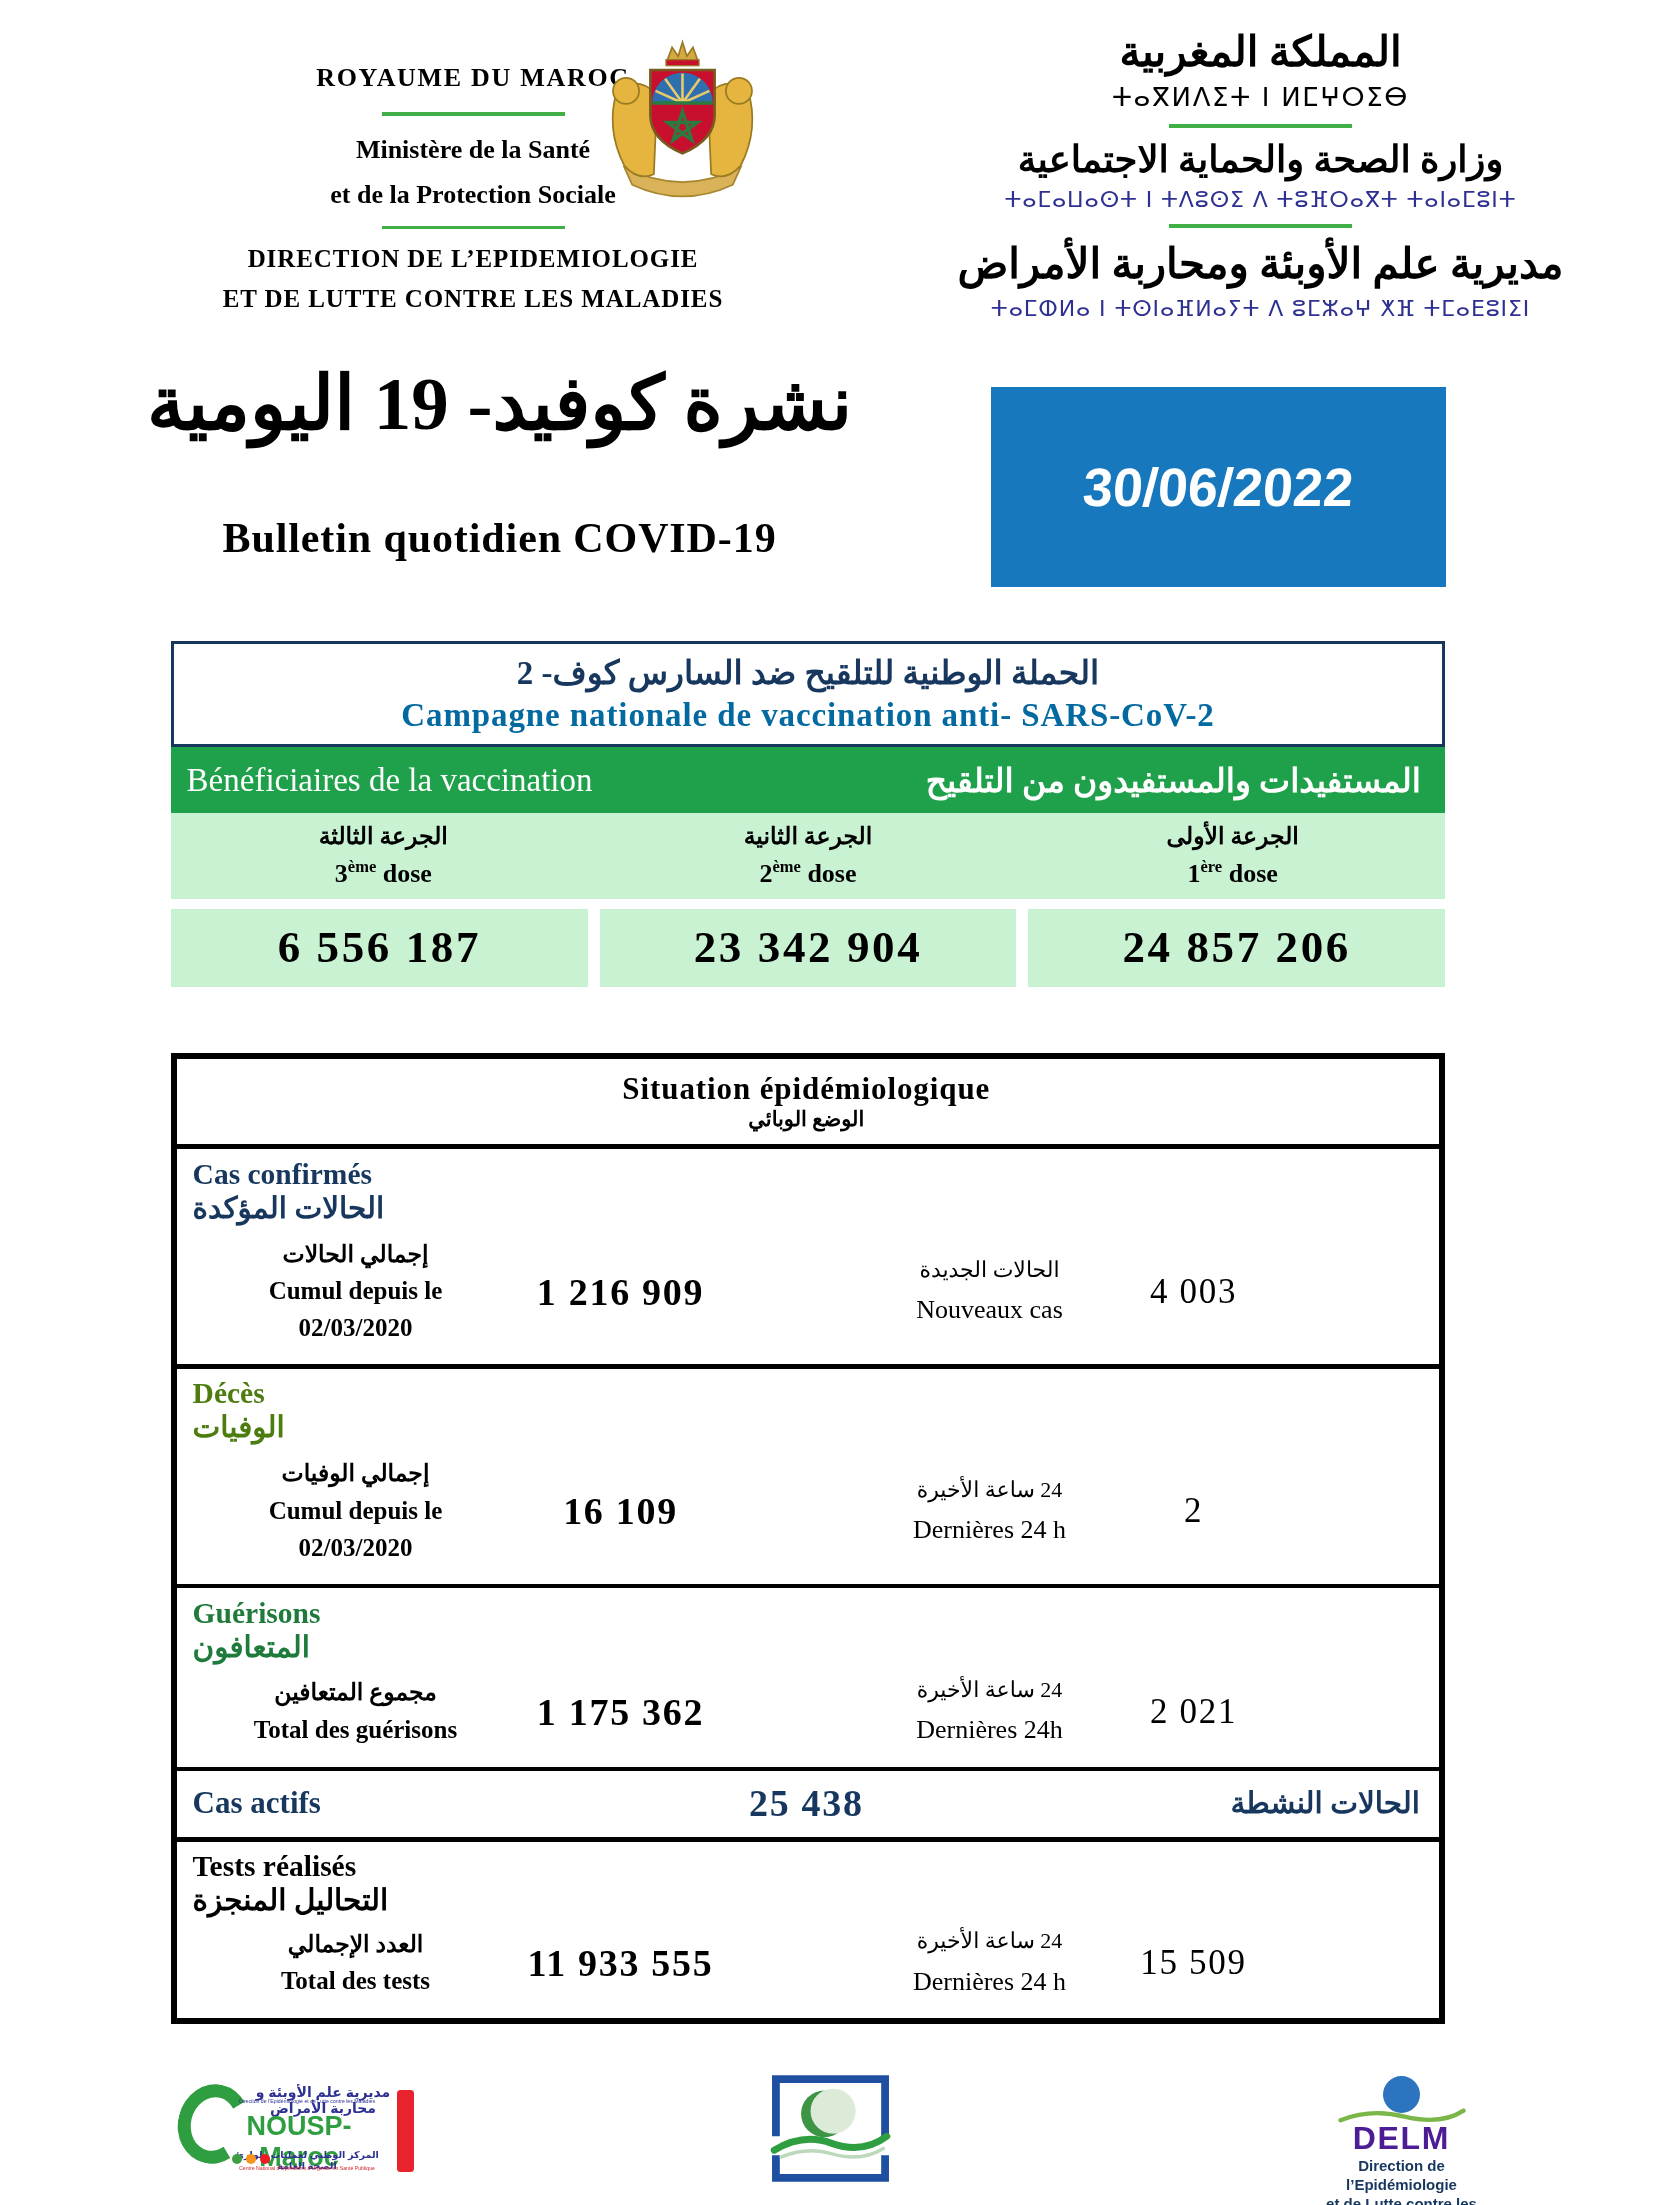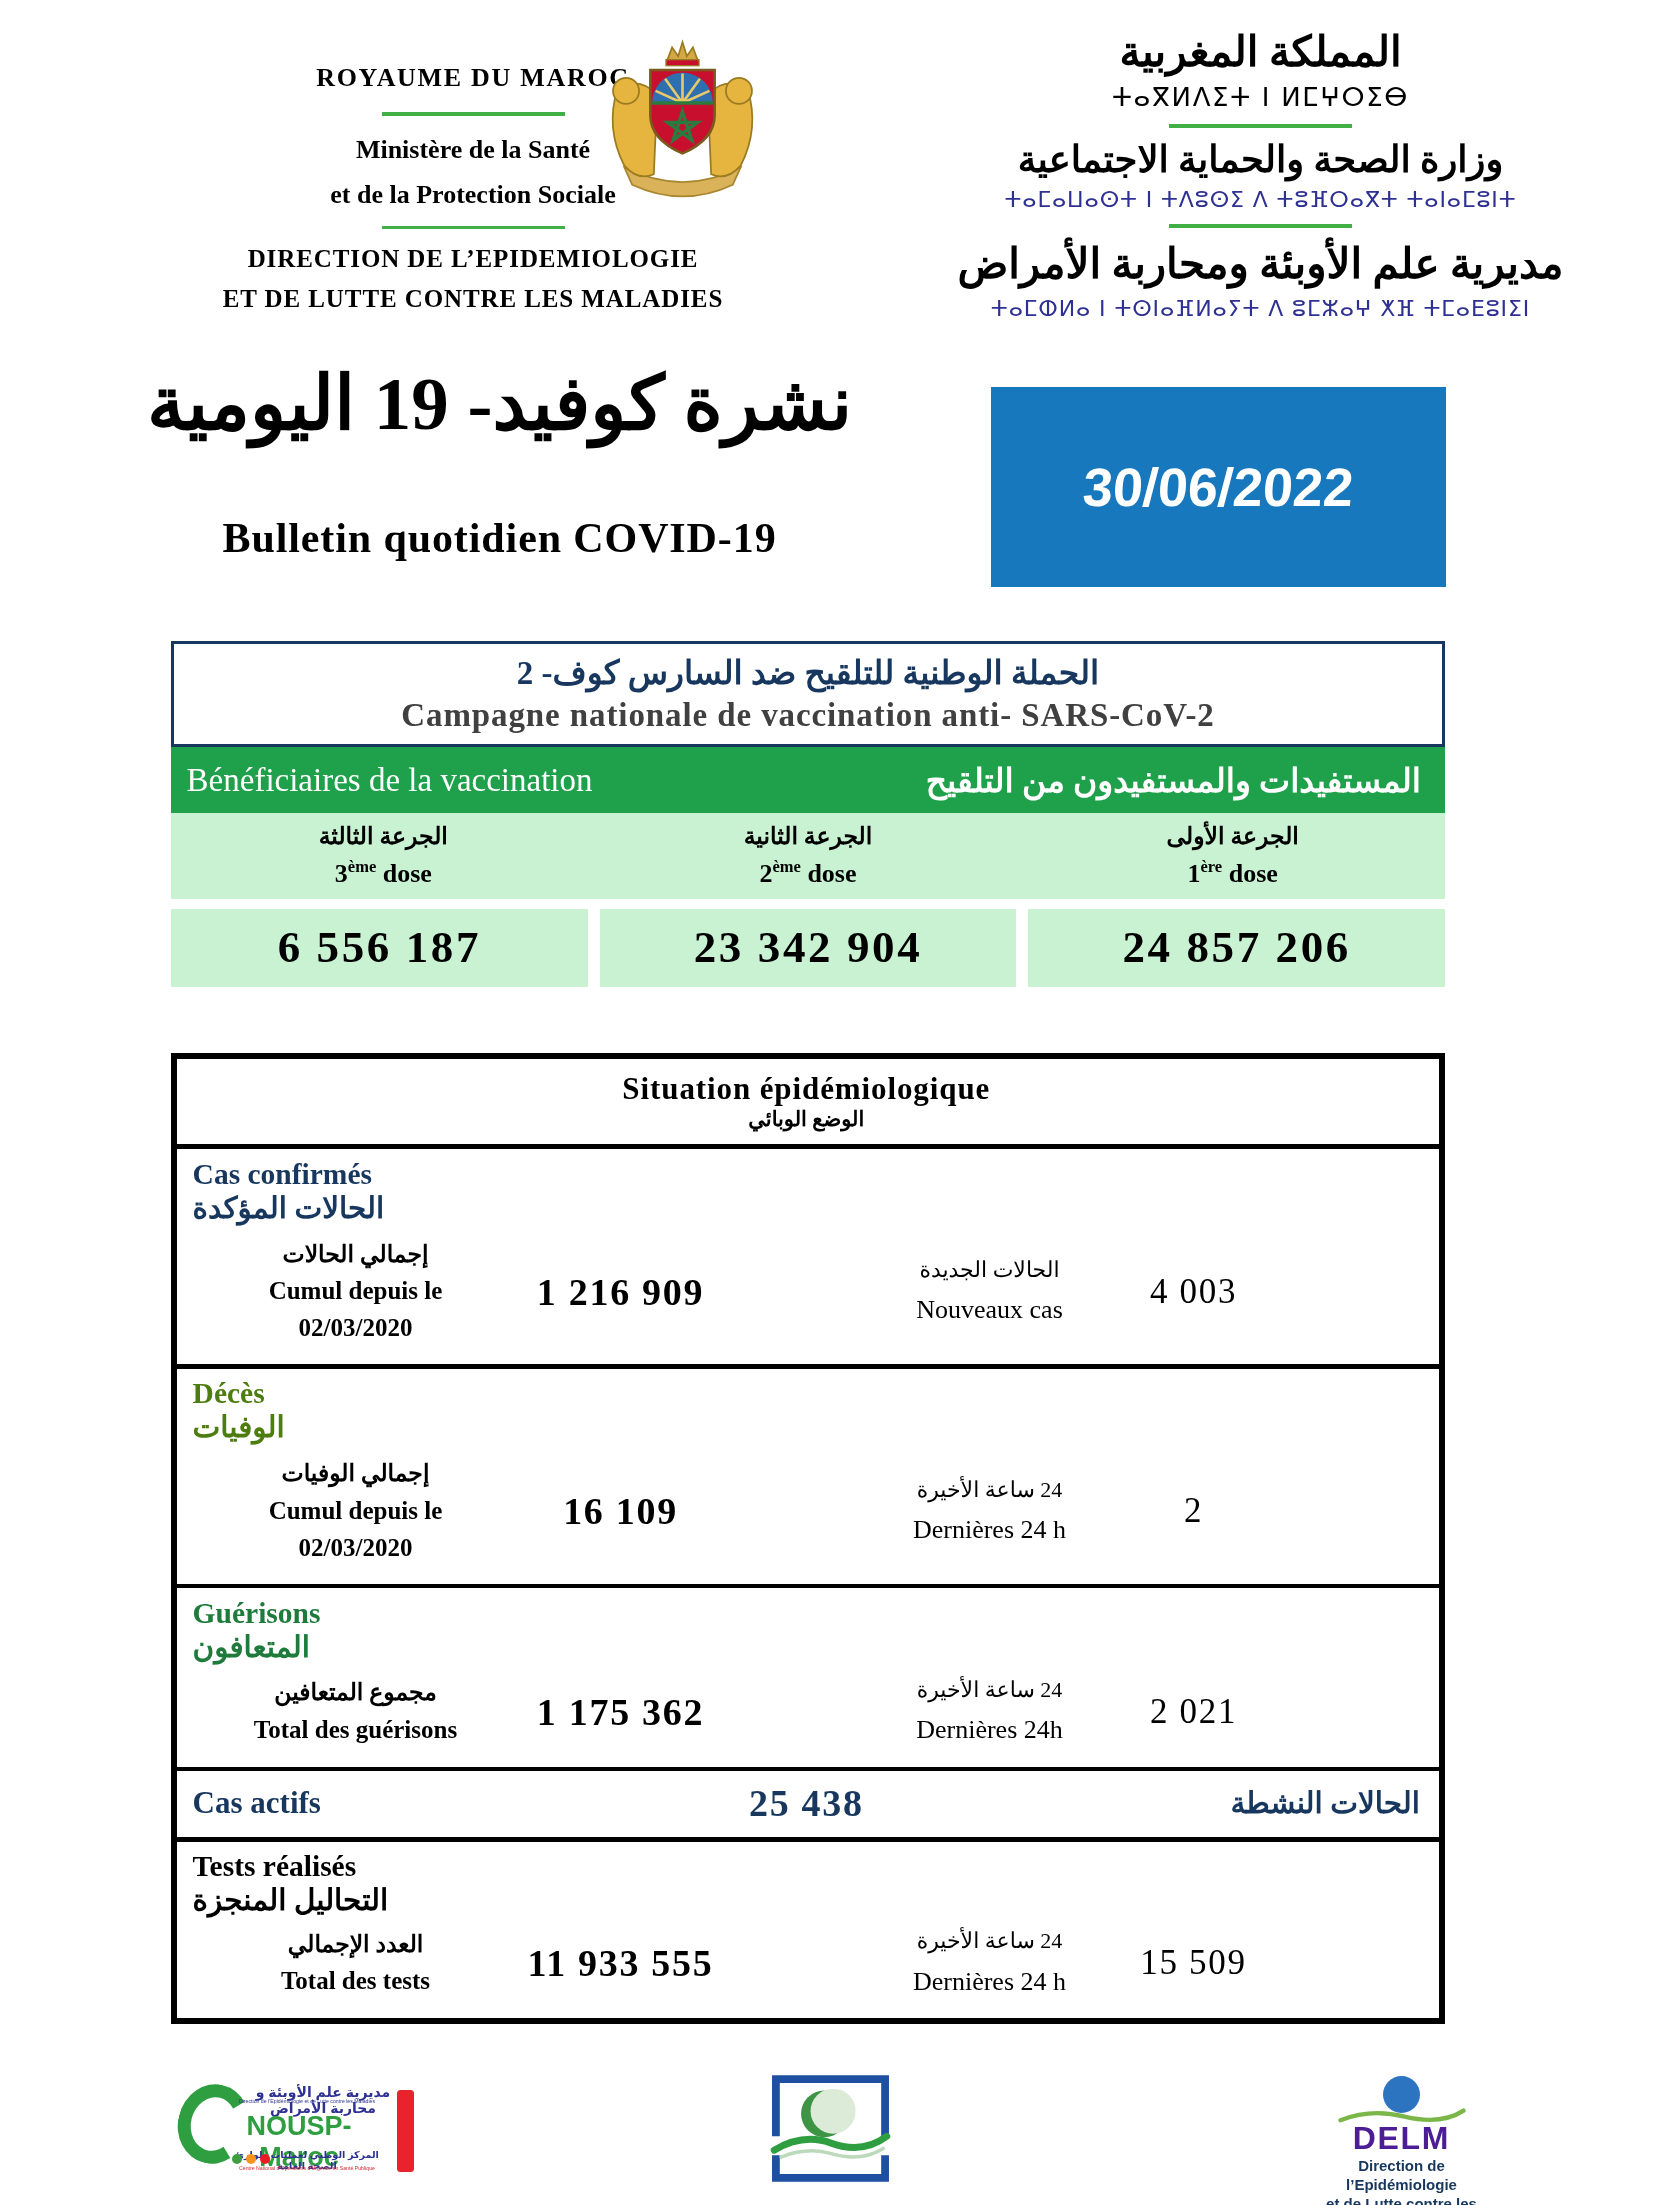--- a/index.html
+++ b/index.html
@@ -33,21 +33,21 @@
               font-size:42px; font-weight:bold; letter-spacing:0.9px; }
   .date-box { position:absolute; left:991px; top:387px; width:455px; height:200px;
               background:#1878bd; display:flex; align-items:center; justify-content:center; }
   .date-box span { color:#fff; font-size:54px; font-weight:bold;
                    font-family:"Liberation Sans","DejaVu Sans",sans-serif; transform:skewX(-4deg); }
 
   
   .vacc { position:absolute; left:171px; top:641px; width:1274px; }
   .campaign-box { border:3.5px solid #17375e; background:#fff; text-align:center; padding:8.7px 0 10.4px; }
   .campaign-box .ar { color:#17375e; font-size:33px; font-weight:bold; }
-  .campaign-box .fr { color:#404040; font-size:33px; font-weight:bold; margin-top:5.2px; letter-spacing:0.9px; }
+  .campaign-box .fr { color:#0369a1; font-size:33px; font-weight:bold; margin-top:5.2px; letter-spacing:0.9px; }
   .benef-band { background:#1fa04b; height:66px; display:flex; align-items:center;
                 justify-content:space-between; padding:0 24px 0 15.6px; }
   .benef-band .fr { color:#fff; font-size:33px; }
   .benef-band .ar { color:#fff; font-size:33px; font-weight:bold; }
   .dose-labels { background:#c9f2d3; display:flex; padding:8.7px 0 10.4px; }
   .dose-labels .col { flex:1; text-align:center; }
   .dose-labels .ar { font-size:23.5px; font-weight:bold; }
   .dose-labels .fr { font-size:26px; font-weight:bold; margin-top:7px; }
   .dose-labels sup { font-size:16.5px; }
   .dose-values { display:flex; gap:12px; margin-top:9.6px; }

